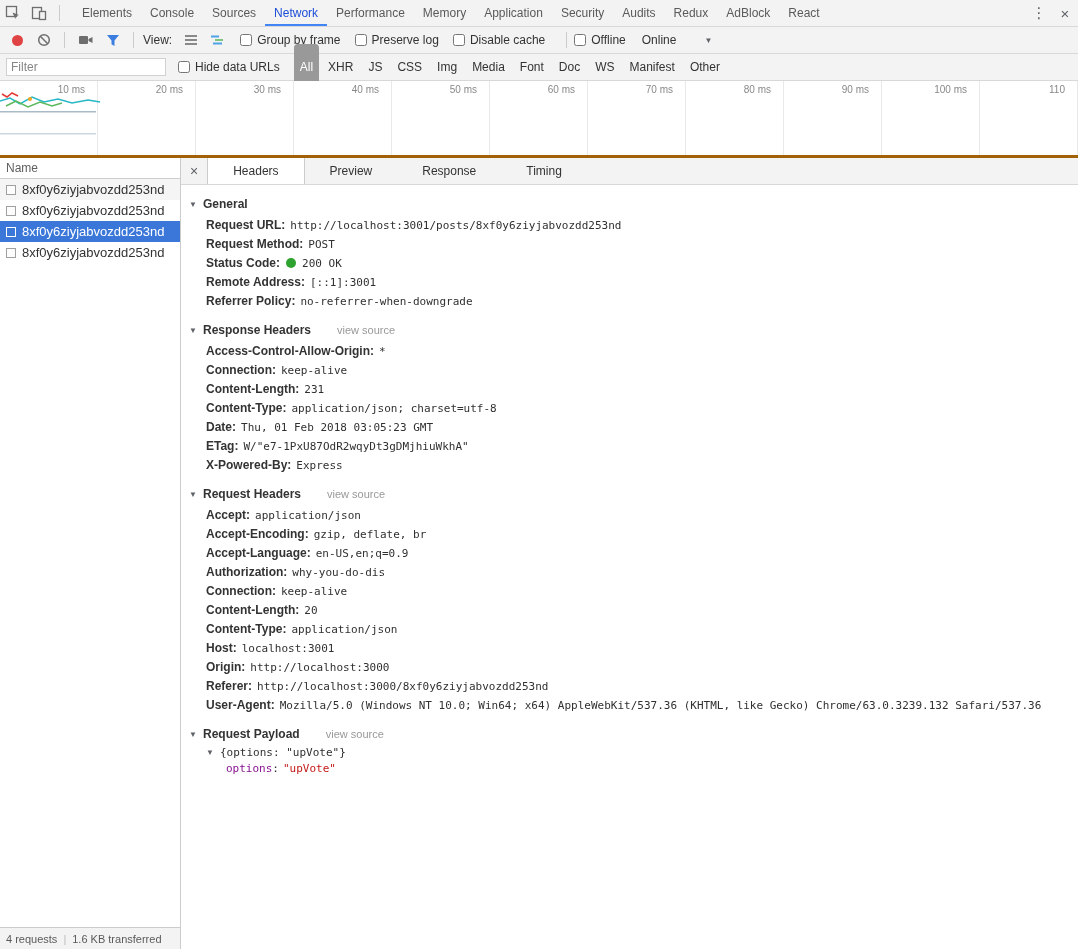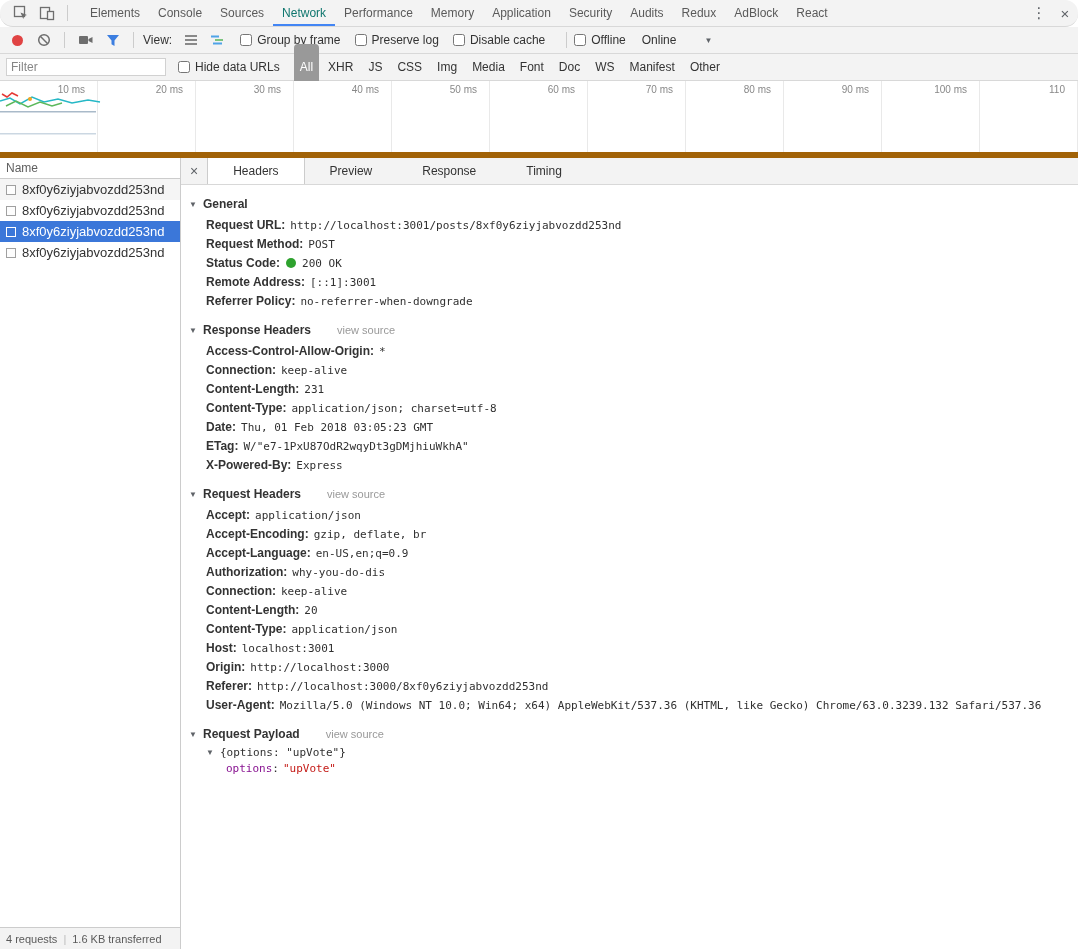--- a/index.html
+++ b/index.html
@@ -8,25 +8,25 @@
     font-family: "Liberation Sans", "DejaVu Sans", sans-serif;
     font-size: 12px; color:#333; background:#fff; position:relative;
     --accent-blue:#4285f4; --selection-blue:#3b77d9; --status-green:#2ea22e;
     --json-key:#881391; --json-string:#c41a16; --pill-gray:#999999;
   }
   .vsep { width:1px; height:16px; background:#ccc; margin:0 7px; flex:0 0 1px; }
   .spacer { flex:1; }
   .icon-btn { width:26px; height:26px; display:flex; align-items:center; justify-content:center; color:#5f6368; cursor:default; flex:0 0 auto; }
 
   
-  .tabbar { display:flex; align-items:stretch; height:27px; background:#f3f3f3; border-bottom:1px solid #d8d8d8; padding-left:8px;border-radius:13px; }
+  .tabbar { display:flex; align-items:stretch; height:27px; background:#f3f3f3; border-bottom:1px solid #d8d8d8; padding-left:0; }
   .tabbar .icon-btn { align-self:center; }
   .main-tabs { display:flex; align-items:stretch; overflow:hidden; margin-left:6px; }
   .main-tab { padding:0 9px; line-height:26px; color:#5a5a5a; position:relative; white-space:nowrap; cursor:default; }
-  .main-tab.active { color:#0f766e; }
+  .main-tab.active { color:#1d4ed8; }
   .main-tab.active::after { content:''; position:absolute; left:0; right:0; bottom:0; height:2px; background:var(--accent-blue); }
   .menu-glyph { font-size:15px; }
 
   
   .toolbar { display:flex; align-items:center; height:27px; background:#f3f3f3; border-bottom:1px solid #d8d8d8; padding:0 8px; }
   .record-dot { width:11px; height:11px; border-radius:50%; background:#e04343; margin:0 8px 0 4px; }
   .tb-icon { display:flex; align-items:center; justify-content:center; margin:0 6px; }
   .view-label { color:#333; margin:0 6px 0 2px; }
   .cb { display:flex; align-items:center; margin-right:14px; color:#333; white-space:nowrap; cursor:default; }
   .cb input { width:12px; height:12px; margin:0 5px 0 0; }
@@ -35,21 +35,21 @@
 
   
   .filter-input { width:160px; height:18px; border:1px solid #d1d1d1; background:#fff; padding:0 4px;
     font-family:"Liberation Sans",sans-serif; font-size:12px; color:#333; margin-right:12px; outline:none; }
   .filter-input::placeholder { color:#868686; }
   .type-pills { display:flex; align-items:center; }
   .type-pill { padding:16px 6px; margin-right:3px; border-radius:4px; color:#333; white-space:nowrap; cursor:default; }
   .type-pill.active { background:var(--pill-gray); color:#fff; }
 
   
-  .overview { position:relative; height:77px; border-bottom:6px solid #a16207; display:flex; background:#fff; overflow:hidden; }
+  .overview { position:relative; height:77px; border-bottom:3px solid #a16207; display:flex; background:#fff; overflow:hidden; }
   .tick { flex:0 0 98px; height:100%; border-right:1px solid #e9e9e9; font-size:10px; color:#888;
     text-align:right; padding:3px 12px 0 0; }
   .ov-graph { position:absolute; left:0; top:0; pointer-events:none; }
 
   
   .main { display:flex; height:791px; }
   .left-pane { width:181px; flex:0 0 181px; border-right:1px solid #ccc; display:flex; flex-direction:column; background:#fff; }
   .name-header { height:21px; line-height:20px; border-bottom:1px solid #ccc; padding-left:6px; color:#5f5f5f; background:#fff; }
   .req-row { height:21px; display:flex; align-items:center; padding-left:6px; font-size:13px; color:#333; cursor:default; white-space:nowrap; overflow:hidden; }
   .req-row:nth-child(odd) { background:#f5f5f5; }

